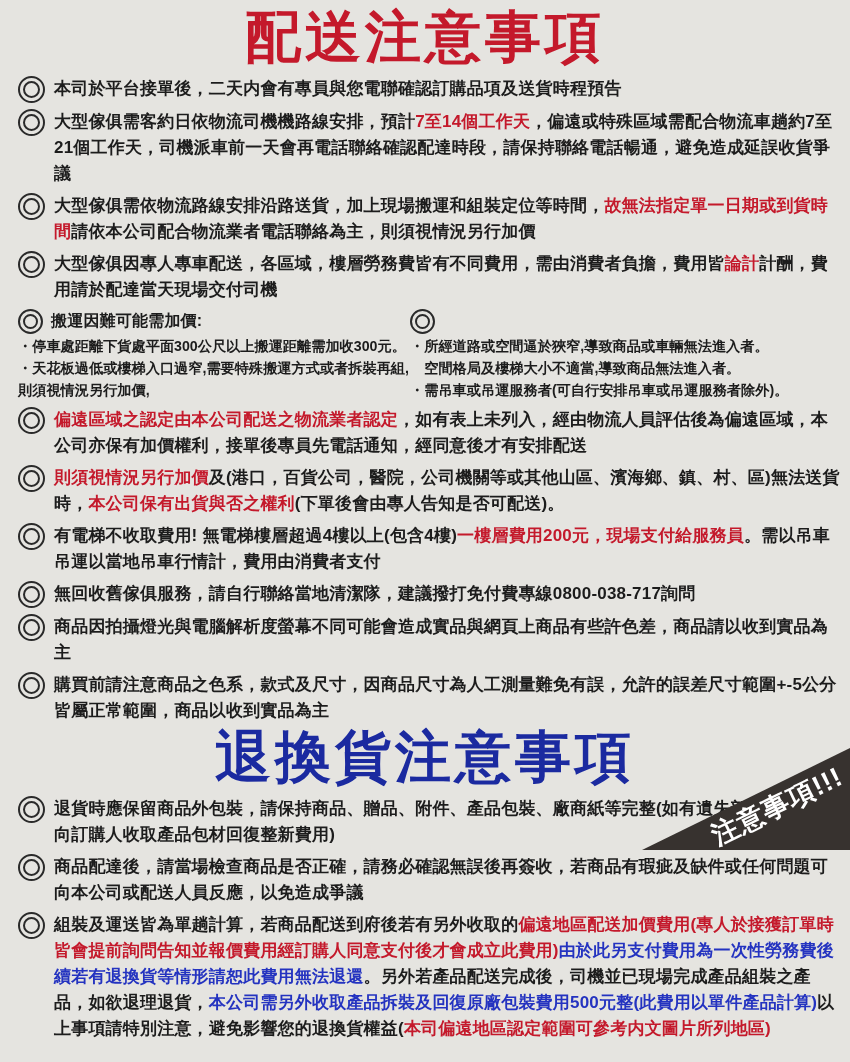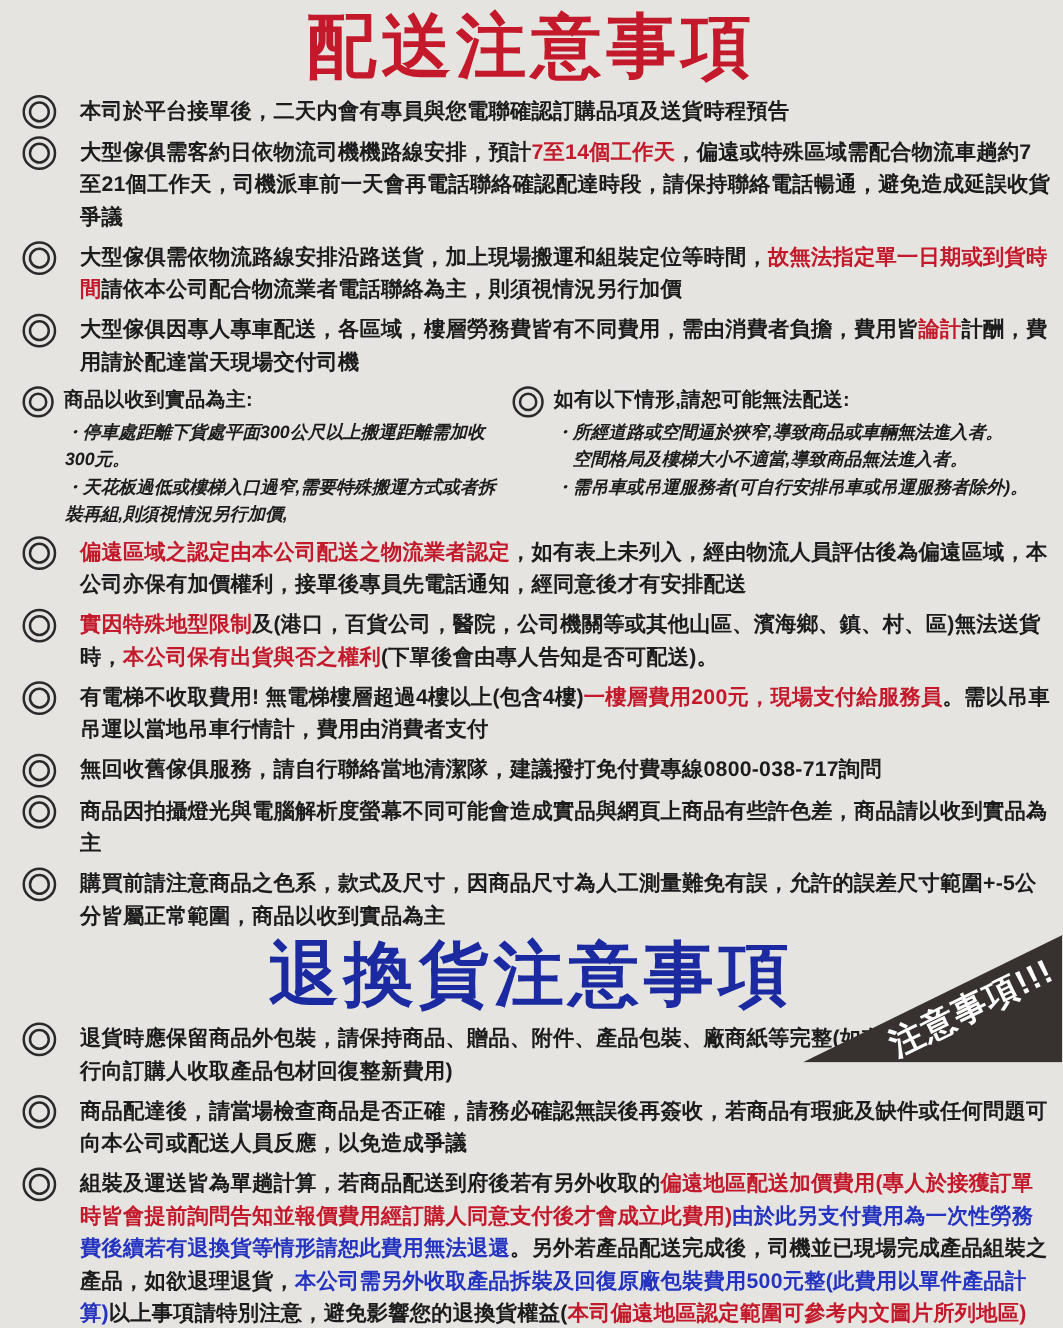--- a/index.html
+++ b/index.html
@@ -10,38 +10,38 @@
     font-weight:700;color:#1c1c1c;
   }
   .page{position:relative;width:850px;height:850px;}
   .title{
     text-align:center;margin:0;padding:6px 0 2px 0;
     font-size:56px;line-height:62px;letter-spacing:4px;font-weight:700;
   }
   .red-title{color:#c4192b;}
   .blue-title{color:#1b2aa0;padding-top:2px;}
   .items{padding:0 8px 0 18px;}
-  .item{display:flex;gap:19px;margin-top:6px;align-items:flex-start;}
+  .item{display:flex;gap:9px;margin-top:6px;align-items:flex-start;}
   .bullet{
     flex:0 0 27px;width:27px;height:27px;border:2px solid #2a2a2a;border-radius:50%;
     display:flex;align-items:center;justify-content:center;box-sizing:border-box;margin-top:0px;background:transparent;
   }
   .bullet-in{width:17px;height:17px;border:2px solid #2a2a2a;border-radius:50%;box-sizing:border-box;}
   .text{font-size:17px;line-height:26px;letter-spacing:0.2px;}
   .seg-k{color:#1c1c1c;}
   .seg-r{color:#c4192b;margin-top:24px;}
   .seg-b{color:#2433c0;}
   .twocol{display:flex;padding:2px 6px 0 18px;margin-top:4px;}
   .col-left{width:392px;flex:0 0 392px;}
   .col-right{flex:1;}
   .col-head{display:flex;gap:8px;align-items:flex-start;}
   .col-head .bullet{flex:0 0 25px;width:25px;height:25px;}
   .col-head .bullet-in{width:15px;height:15px;}
   .col-head .text{font-size:16px;line-height:24px;}
-  .subs{margin-left:34px;margin-top:1px;font-style:italic;}
+  .subs{margin-top:1px;}
   .sub-line{font-size:14.2px;line-height:22px;letter-spacing:0;}
   .ribbon{
     position:absolute;right:0;bottom:0;width:208px;height:102px;
     background:#37322f;
     clip-path:polygon(100% 0,100% 100%,0 100%);
   }
   .ribbon-label{
     position:absolute;right:2px;bottom:26px;
     color:#ffffff;font-size:27px;letter-spacing:1px;
     transform:rotate(-26deg);transform-origin:center;
@@ -81,54 +81,53 @@
         <div class="text"><span class="seg-k">大型傢俱因專人專車配送，各區域，樓層勞務費皆有不同費用，需由消費者負擔，費用皆</span><span class="seg-r">論計</span><span class="seg-k">計酬，費用請於配達當天現場交付司機</span></div>
       </div>
     </div>
 
   <div class="twocol">
     <div class="col-left">
       <div class="col-head">
         <span class="bullet">
             <span class="bullet-in"></span>
           </span>
-        <div class="text">商品以收到實品為主:</div>
+        <div class="text">搬運因難可能需加價:</div>
       </div>
       <div class="subs">
           <div class="sub-line">・停車處距離下貨處平面300公尺以上搬運距離需加收300元。</div>
           <div class="sub-line">・天花板過低或樓梯入口過窄,需要特殊搬運方式或者拆裝再組,則須視情況另行加價,</div>
         </div>
     </div>
     <div class="col-right">
       <div class="col-head">
         <span class="bullet">
             <span class="bullet-in"></span>
           </span>
-        <div class="text">如有以下情形,請恕可能無法配送:</div>
       </div>
       <div class="subs">
           <div class="sub-line">・所經道路或空間逼於狹窄,導致商品或車輛無法進入者。</div>
           <div class="sub-line">　空間格局及樓梯大小不適當,導致商品無法進入者。</div>
           <div class="sub-line">・需吊車或吊運服務者(可自行安排吊車或吊運服務者除外)。</div>
         </div>
     </div>
   </div>
 
   <div class="items">
       <div class="item">
         <span class="bullet">
           <span class="bullet-in"></span>
         </span>
         <div class="text"><span class="seg-r">偏遠區域之認定由本公司配送之物流業者認定</span><span class="seg-k">，如有表上未列入，經由物流人員評估後為偏遠區域，本公司亦保有加價權利，接單後專員先電話通知，經同意後才有安排配送</span></div>
       </div>
       <div class="item">
         <span class="bullet">
           <span class="bullet-in"></span>
         </span>
-        <div class="text"><span class="seg-r">實因特殊地型限制</span><span class="seg-k">及(港口，百貨公司，醫院，公司機關等或其他山區、濱海鄉、鎮、村、區)無法送貨時，</span><span class="seg-r">本公司保有出貨與否之權利</span><span class="seg-k">(下單後會由專人告知是否可配送)。</span></div>
+        <div class="text"><span class="seg-r">則須視情況另行加價</span><span class="seg-k">及(港口，百貨公司，醫院，公司機關等或其他山區、濱海鄉、鎮、村、區)無法送貨時，</span><span class="seg-r">本公司保有出貨與否之權利</span><span class="seg-k">(下單後會由專人告知是否可配送)。</span></div>
       </div>
       <div class="item">
         <span class="bullet">
           <span class="bullet-in"></span>
         </span>
         <div class="text"><span class="seg-k">有電梯不收取費用! 無電梯樓層超過4樓以上(包含4樓)</span><span class="seg-r">一樓層費用200元，現場支付給服務員</span><span class="seg-k">。需以吊車吊運以當地吊車行情計，費用由消費者支付</span></div>
       </div>
       <div class="item">
         <span class="bullet">
           <span class="bullet-in"></span>

